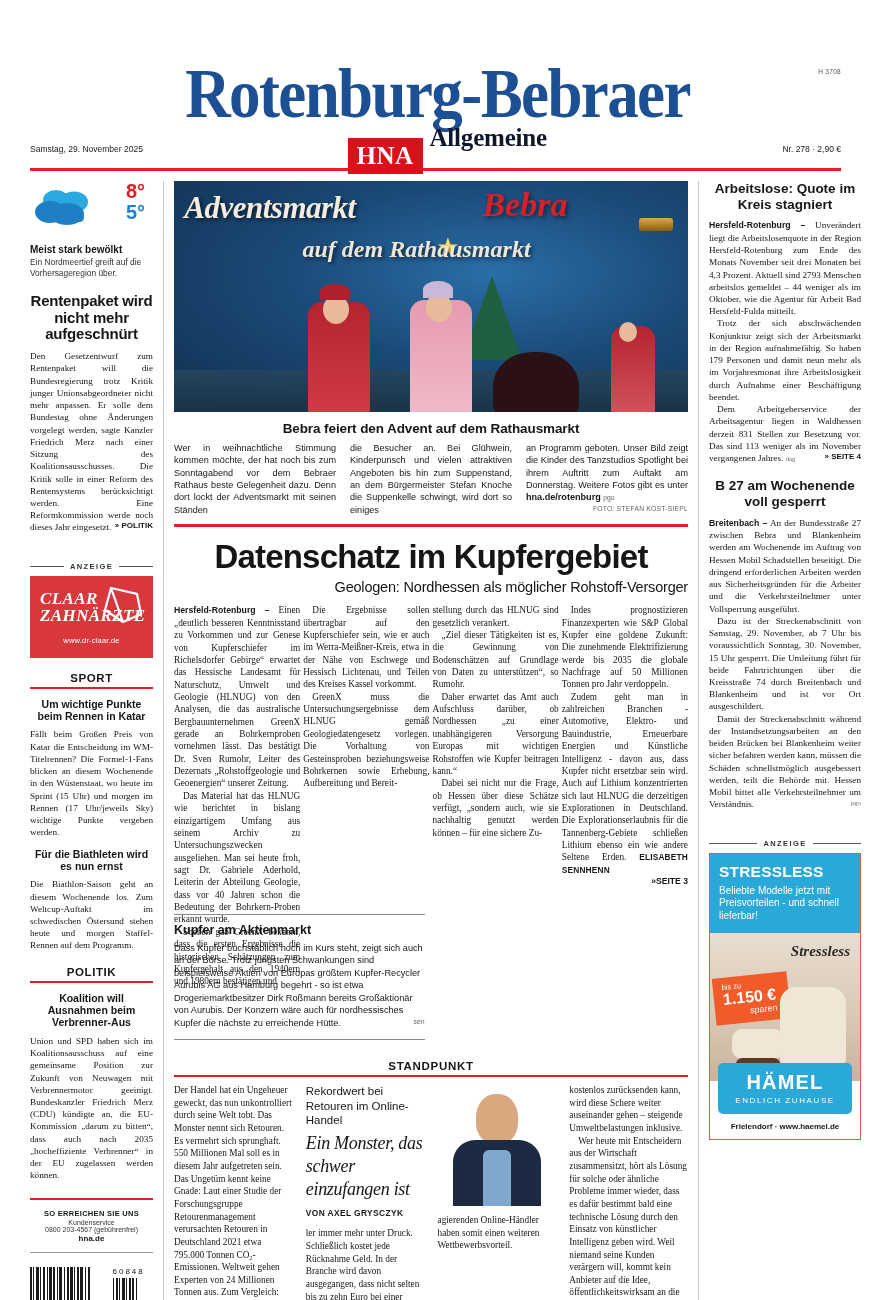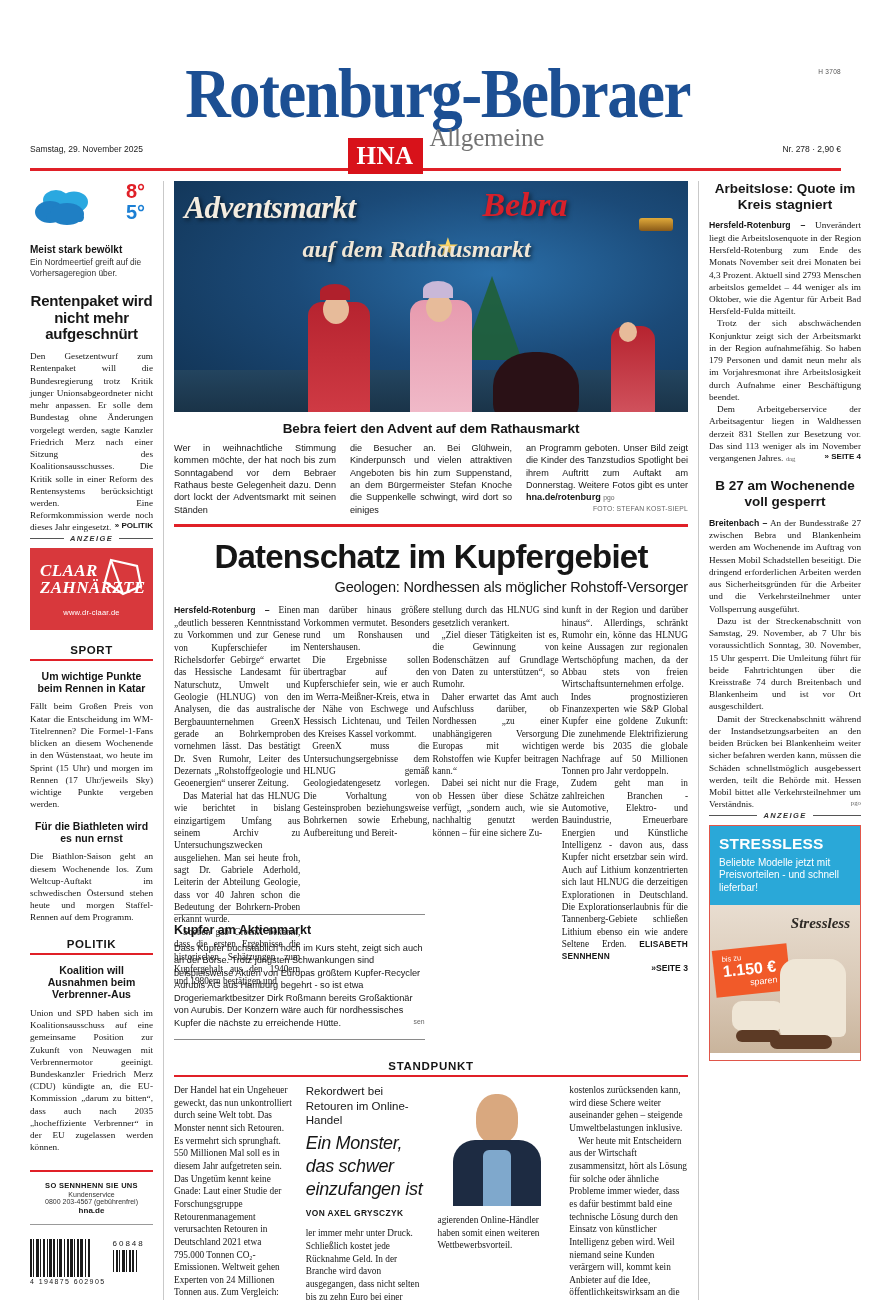--- a/index.html
+++ b/index.html
@@ -22,22 +22,22 @@
     color:#1c4f93;
     font-size:63px; line-height:0.92;
     letter-spacing:-1.6px;
     text-align:center;
     margin:0; padding:0 0 0 4px;
     transform:scaleY(1.12); transform-origin:center top;
   }
   .mh-sub-row { position:relative; height:34px; margin-top:8px; }
   .mh-allgemeine {
     position:absolute; left:50%; top:-4px; transform:translateX(-6px);
-    font-family:"Liberation Serif", serif; font-weight:normal;
-    color:#737373; font-size:25px; letter-spacing:-0.2px;
+    font-family:"Liberation Serif", serif; font-weight:bold;
+    color:#0f172a; font-size:25px; letter-spacing:-0.2px;
   }
   .mh-hna {
     position:absolute; left:50%; top:10px; transform:translateX(-88px);
     background:#d8121a; color:#fff;
     font-family:"Liberation Serif", serif; font-weight:bold;
     font-size:25px; line-height:1;
     padding:5px 9px 6px 9px; letter-spacing:.5px;
   }
   .mh-date { position:absolute; left:0; top:16px; font-size:8.5px; color:#222; }
   .mh-issue { position:absolute; right:0; top:16px; font-size:8.5px; color:#222; }
@@ -67,21 +67,21 @@
     font-family:"Liberation Serif", serif;
     font-size:9.2px; line-height:1.33; text-align:justify;
     hyphens:auto;
   }
   .ref { font-family:"Liberation Sans", sans-serif; font-weight:bold; font-size:8px; float:right; }
 
   
   .anzeige-label {
     display:flex; align-items:center; gap:6px;
     font-size:7.5px; letter-spacing:1.4px; font-weight:bold; color:#333;
-    margin:0 0 5px 0; justify-content:center;font-style:italic;
+    margin:28px 0 5px 0; justify-content:center;
   }
   .anzeige-label::before, .anzeige-label::after { content:""; height:1px; background:#555; flex:1; }
 
   .ad-claar {
     background:#d8383c; color:#fff; position:relative;
     height:82px; padding:14px 10px 8px 10px; text-align:left;
   }
   .ad-claar .c1 { font-family:"Liberation Serif", serif; font-style:italic; font-weight:bold; font-size:17px; line-height:1.0; letter-spacing:.4px; }
   .ad-claar .c2 { font-family:"Liberation Serif", serif; font-style:italic; font-weight:bold; font-size:17px; line-height:1.0; letter-spacing:.4px; }
   .ad-claar .c3 { font-size:7.5px; text-align:center; margin-top:12px; letter-spacing:.2px; }
@@ -187,21 +187,21 @@
   .seite { font-family:"Liberation Sans", sans-serif; font-weight:bold; font-size:8.6px; text-align:right; }
 
   
   .sp-wrap { margin-top:12px; }
   .sp-title { font-size:11.5px; font-weight:bold; text-align:center; letter-spacing:.7px; }
   .sp-rule { height:2px; background:#e02028; margin-top:3px; }
   .sp-cols { display:flex; gap:13px; margin-top:7px; }
   .sp-col { flex:1; }
   .sp-kicker { font-size:11.5px; line-height:1.25; margin-bottom:5px; }
   .sp-quote {
-    font-family:Liberation Sans, sans-serif; font-style:italic;
+    font-family:Liberation Serif, serif; font-style:italic;
     font-size:18px; line-height:1.28; letter-spacing:-.3px;
   }
   .sp-author { font-size:8.4px; font-weight:bold; letter-spacing:.4px; margin-top:7px; }
   .sp-body { font-family:"Liberation Serif", serif; font-size:9.3px; line-height:1.36; text-align:left; }
   .sp-body p { margin:0; text-indent:9px; }
   .sp-body p.first { text-indent:0; }
   .portrait { width:96px; height:118px; margin:4px auto 0 auto; position:relative; }
   .portrait .p-head { position:absolute; left:50%; transform:translateX(-50%); top:6px; width:42px; height:50px; background:#d9a87f; border-radius:46% 46% 42% 42%; }
   .portrait .p-body { position:absolute; left:50%; transform:translateX(-50%); bottom:0; width:88px; height:66px; background:#1d2b42; border-radius:22px 22px 0 0; }
   .portrait .p-shirt { position:absolute; left:50%; transform:translateX(-50%); bottom:0; width:28px; height:56px; background:#7fa8cc; border-radius:6px 6px 0 0; }
@@ -300,21 +300,21 @@
       <div class="teaser-body">Die Biathlon-Saison geht an diesem Wochenende los. Zum Weltcup-Auftakt im schwedischen Östersund stehen heute und morgen Staffel-Rennen auf dem Programm.</div>
 
       <div class="section-bar">
         <div class="sb-title">POLITIK</div>
         <div class="sb-rule"></div>
       </div>
       <div class="sub-head">Koalition will Ausnahmen beim Verbrenner-Aus</div>
       <div class="teaser-body">Union und SPD haben sich im Koalitionsausschuss auf eine gemeinsame Position zur Zukunft von Neuwagen mit Verbrennermotor geeinigt. Bundeskanzler Friedrich Merz (CDU) kündigte an, die EU-Kommission „darum zu bitten“, dass auch nach 2035 „hocheffiziente Verbrenner“ in der EU zugelassen werden können.</div>
 
       <div class="contact">
-        <div class="ct1">SO SENNHENN SIE UNS</div>
+        <div class="ct1">SO ERREICHEN SIE UNS</div>
         <div class="ct2">Kundenservice</div>
         <div class="ct3">0800 203-4567 (gebührenfrei)</div>
         <div class="ct4">hna.de</div>
       </div>
       <div class="contact-rule"></div>
 
       <div class="barcode-wrap">
         <div>
           <div class="bc">
             <i style="width:2px"></i>
@@ -422,38 +422,36 @@
         <div class="sc">
           <div class="story-body">
             <p class="first"><span class="dateline">Hersfeld-Rotenburg –</span> <span>Einen „deutlich besseren Kenntnisstand zu Vorkommen und zur Genese von Kupferschiefer im Richelsdorfer Gebirge“ erwartet das Hessische Landesamt für Naturschutz, Umwelt und Geologie (HLNUG) von den Analysen, die das australische Bergbauunternehmen GreenX gerade an Bohrkernproben vornehmen lässt. Das bestätigt Dr. Sven Rumohr, Leiter des Dezernats „Rohstoffgeologie und Geoenergien“ unserer Zeitung.</span></p>
             <p>Das Material hat das HLNUG wie berichtet in bislang einzigartigem Umfang aus seinem Archiv zu Untersuchungszwecken ausgeliehen. Man sei heute froh, sagt Dr. Gabriele Aderhold, Leiterin der Abteilung Geologie, dass vor 40 Jahren schon die Bedeutung der Bohrkern-Proben erkannt wurde.</p>
             <p>Soeben gab GreenX bekannt, dass die ersten Ergebnisse die historischen Schätzungen zum Kupfergehalt aus den 1940ern und 1980ern bestätigen und</p>
           </div>
         </div>
 
         <div class="sc">
           <div class="story-body">
-            <p class="first">man darüber hinaus größere Vorkommen vermutet. Besonders rund um Ronshausen und Nentershausen.</p>
             <p>Die Ergebnisse sollen übertragbar auf den Kupferschiefer sein, wie er auch im Werra-Meißner-Kreis, etwa in der Nähe von Eschwege und Hessisch Lichtenau, und Teilen des Kreises Kassel vorkommt.</p>
             <p>GreenX muss die Untersuchungsergebnisse dem HLNUG gemäß Geologiedatengesetz vorlegen. Die Vorhaltung von Gesteinsproben beziehungsweise Bohrkernen sowie Erhebung, Aufbereitung und Bereit-</p>
           </div>
         </div>
 
         <div class="sc">
           <div class="story-body">
             <p class="first">stellung durch das HLNUG sind gesetzlich verankert.</p>
             <p>„Ziel dieser Tätigkeiten ist es, die Gewinnung von Bodenschätzen auf Grundlage von Daten zu unterstützen“, so Rumohr.</p>
             <p>Daher erwartet das Amt auch Aufschluss darüber, ob Nordhessen „zu einer unabhängigeren Versorgung Europas mit wichtigen Rohstoffen wie Kupfer beitragen kann.“</p>
             <p>Dabei sei nicht nur die Frage, ob Hessen über diese Schätze verfügt, „sondern auch, wie sie nachhaltig genutzt werden können – für eine sichere Zu-</p>
           </div>
         </div>
 
         <div class="sc">
           <div class="story-body">
-            <p class="first">kunft in der Region und darüber hinaus“. Allerdings, schränkt Rumohr ein, könne das HLNUG keine Aussagen zur regionalen Wertschöpfung machen, da der Abbau stets von freien Wirtschaftsunternehmen erfolge.</p>
             <p>Indes prognostizieren Finanzexperten wie S&amp;P Global Kupfer eine goldene Zukunft: Die zunehmende Elektrifizierung werde bis 2035 die globale Nachfrage auf 50 Millionen Tonnen pro Jahr verdoppeln.</p>
             <p><span>Zudem geht man in zahlreichen Branchen - Automotive, Elektro- und Bauindustrie, Erneuerbare Energien und Künstliche Intelligenz - davon aus, dass Kupfer nicht ersetzbar sein wird. Auch auf Lithium konzentrierten sich laut HLNUG die derzeitigen Explorationen in Deutschland. Die Explorationserlaubnis für die Tannenberg-Gebiete schließen Lithium ebenso ein wie andere Seltene Erden.</span> <span class="author">ELISABETH SENNHENN</span></p>
             <div class="seite">»SEITE 3</div>
           </div>
         </div>
 
       </div>
 
       <div style="display:flex; gap:13px; margin-top:-84px;">
         <div style="width:calc(50% - 6.5px)">
@@ -547,19 +545,23 @@
         <div class="ad-sl-img">
           <div class="wordmark">Stressless</div>
           <div class="badge">
             <div class="b1">bis zu</div>
             <div class="b2">1.150 €</div>
             <div class="b3">sparen</div>
           </div>
           <div class="chair"></div>
           <div class="otto"></div>
         </div>
+        <div class="ad-sl-logo">
+          <div class="l1">HÄMEL</div>
+          <div class="l2">ENDLICH ZUHAUSE</div>
+        </div>
         <div class="ad-sl-foot">Frielendorf · www.haemel.de</div>
       </div>
 
     </div>
 
   </div>
 </div>
 
 </body></html>

